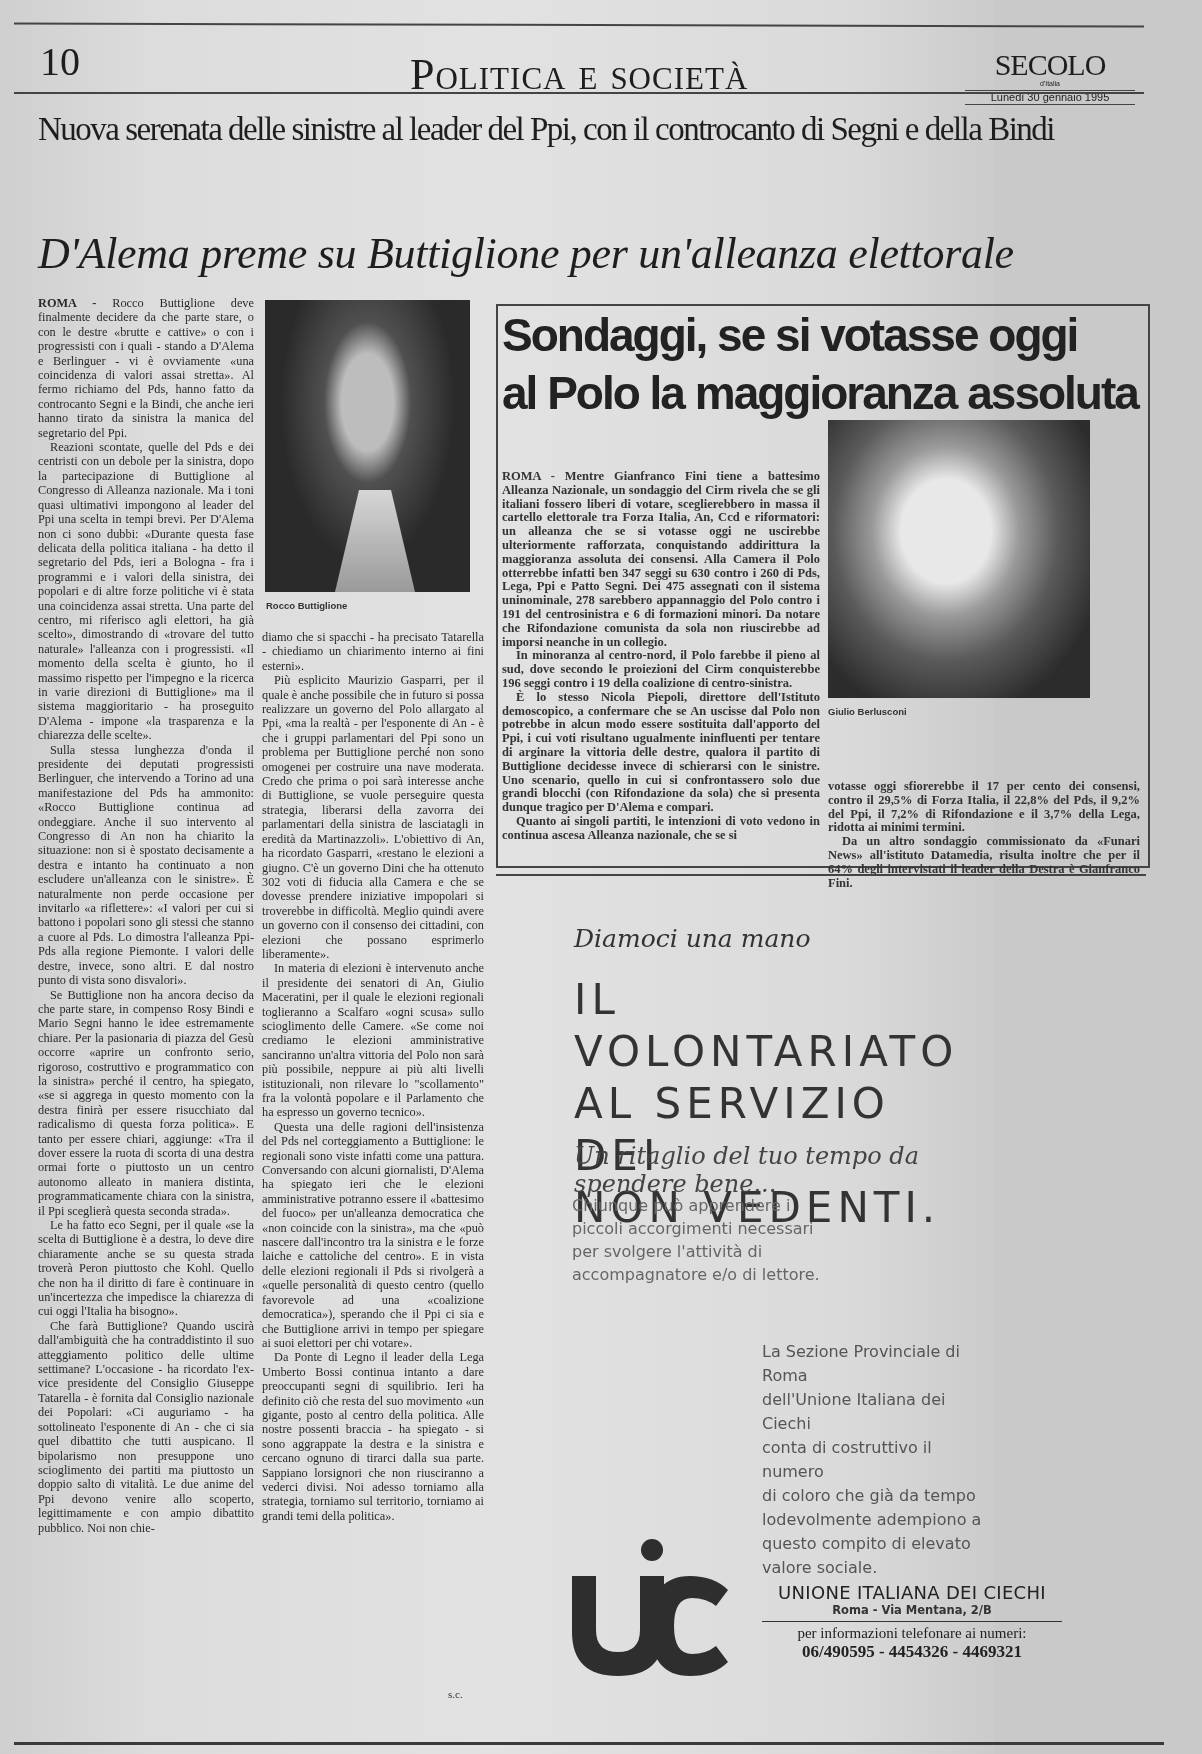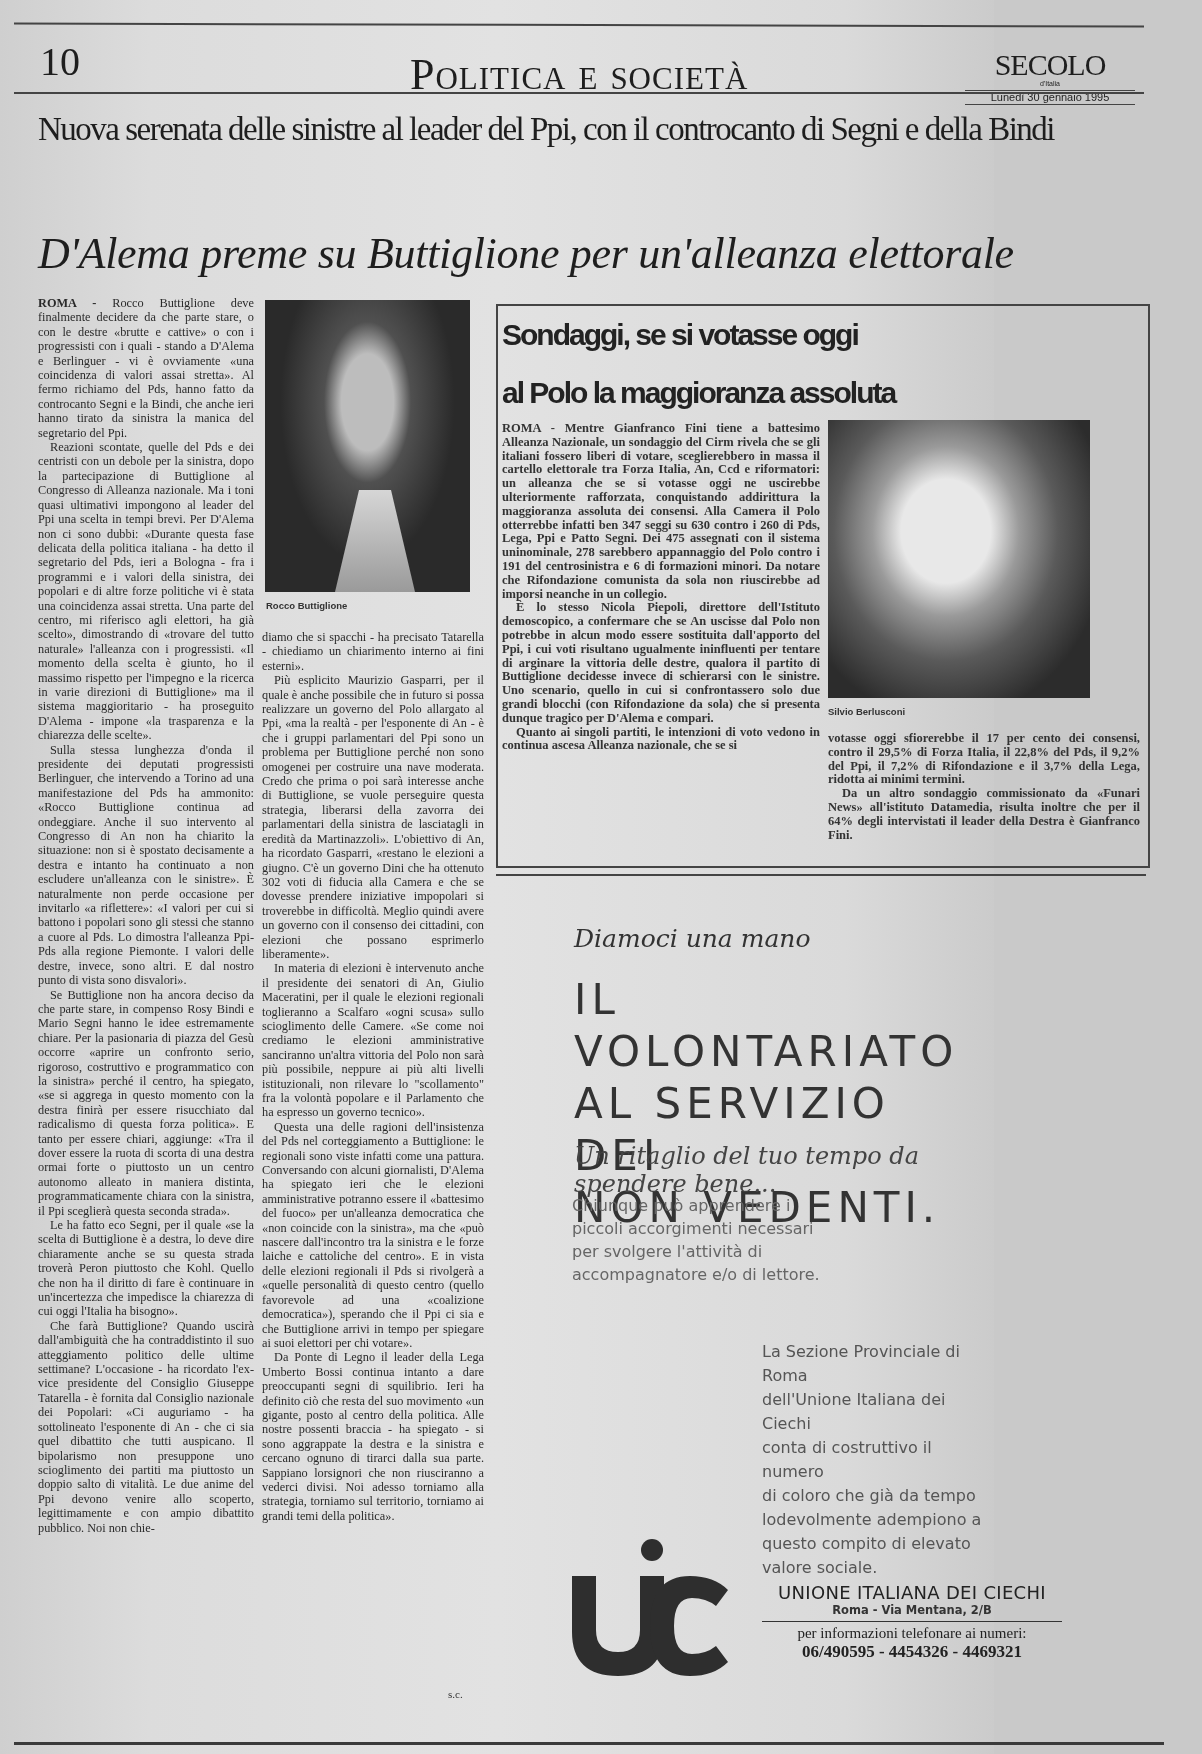--- a/index.html
+++ b/index.html
@@ -36,22 +36,22 @@
 
   .photo { position: absolute; background: #2f2f2f; overflow: hidden; }
   .photo-rocco { left: 265px; top: 300px; width: 205px; height: 292px; background: radial-gradient(ellipse at 50% 35%, #bdbdbd 0 18%, #505050 30%, #2a2a2a 60%); }
   .photo-rocco::after { content: ""; position: absolute; left: 70px; top: 190px; width: 80px; height: 102px; background: linear-gradient(180deg, #d6d6d6, #9a9a9a); clip-path: polygon(30% 0, 70% 0, 100% 100%, 0 100%); }
   .photo-silvio { left: 828px; top: 420px; width: 262px; height: 278px; background: radial-gradient(ellipse at 45% 40%, #e8e8e8 0 22%, #9a9a9a 36%, #5a5a5a 55%, #2c2c2c 80%); }
   .caption { position: absolute; font-family: "Liberation Sans", sans-serif; font-weight: bold; font-size: 9.5px; color: #333; }
   .caption-rocco { left: 266px; top: 600px; }
   .caption-silvio { left: 828px; top: 706px; }
 
   .box { position: absolute; left: 496px; top: 304px; width: 650px; height: 560px; border: 2px solid #444; }
-  .box-headline { position: absolute; left: 502px; top: 306px; width: 640px; font-family: "Liberation Sans", sans-serif; font-weight: bold; font-size: 30px; line-height: 58px; letter-spacing: -2px; color: #222; }
-  .box-body { position: absolute; font-size: 12.5px; line-height: 13.8px; font-weight: bold; text-align: justify; color: #333; }
+  .box-headline { position: absolute; left: 502px; top: 306px; width: 640px; font-family: "Liberation Sans", sans-serif; font-weight: bold; font-size: 46px; line-height: 58px; letter-spacing: -2px; color: #222; }
+  .box-body { position: absolute; font-size: 12.5px; line-height: 13.8px; font-weight: bold; text-align: justify; color: #333; margin-top: 48px; }
   .box-body p { margin: 0; text-indent: 14px; }
   .box-body p:first-child { text-indent: 0; }
   .box-col1 { left: 502px; top: 422px; width: 318px; }
   .box-col2 { left: 828px; top: 732px; width: 312px; }
 
   .ad { position: absolute; left: 496px; top: 874px; width: 650px; height: 860px; border-top: 2px solid #444; }
   .ad-kicker { position: absolute; left: 574px; top: 924px; font-style: italic; font-family: "DejaVu Serif", serif; font-size: 25px; color: #333; }
   .ad-title { position: absolute; left: 574px; top: 974px; font-family: "DejaVu Sans", sans-serif; font-size: 42px; line-height: 52px; letter-spacing: 5px; color: #333; }
   .ad-tagline { position: absolute; left: 574px; top: 1142px; font-style: italic; font-family: "DejaVu Serif", serif; font-size: 24px; color: #444; }
   .ad-para1 { position: absolute; left: 572px; top: 1194px; font-family: "DejaVu Sans", sans-serif; font-size: 16px; line-height: 23px; color: #666; }
@@ -103,25 +103,26 @@
   </div>
   <div class="signature">s.c.</div>
 
   <div class="box"></div>
   <div class="box-headline">
     <div>Sondaggi, se si votasse oggi</div>
     <div>al Polo la maggioranza assoluta</div>
   </div>
   <div class="box-body box-col1">
     <p><span>ROMA -</span> <span>Mentre Gianfranco Fini tiene a battesimo Alleanza Nazionale, un sondaggio del Cirm rivela che se gli italiani fossero liberi di votare, sceglierebbero in massa il cartello elettorale tra Forza Italia, An, Ccd e riformatori: un alleanza che se si votasse oggi ne uscirebbe ulteriormente rafforzata, conquistando addirittura la maggioranza assoluta dei consensi. Alla Camera il Polo otterrebbe infatti ben 347 seggi su 630 contro i 260 di Pds, Lega, Ppi e Patto Segni. Dei 475 assegnati con il sistema uninominale, 278 sarebbero appannaggio del Polo contro i 191 del centrosinistra e 6 di formazioni minori. Da notare che Rifondazione comunista da sola non riuscirebbe ad imporsi neanche in un collegio.</span></p>
+    <p>In minoranza al centro-nord, il Polo farebbe il pieno al sud, dove secondo le proiezioni del Cirm conquisterebbe 196 seggi contro i 19 della coalizione di centro-sinistra.</p>
     <p>È lo stesso Nicola Piepoli, direttore dell'Istituto demoscopico, a confermare che se An uscisse dal Polo non potrebbe in alcun modo essere sostituita dall'apporto del Ppi, i cui voti risultano ugualmente ininfluenti per tentare di arginare la vittoria delle destre, qualora il partito di Buttiglione decidesse invece di schierarsi con le sinistre. Uno scenario, quello in cui si confrontassero solo due grandi blocchi (con Rifondazione da sola) che si presenta dunque tragico per D'Alema e compari.</p>
     <p>Quanto ai singoli partiti, le intenzioni di voto vedono in continua ascesa Alleanza nazionale, che se si</p>
   </div>
   <div class="photo photo-silvio"></div>
-  <div class="caption caption-silvio">Silvio Berlusconi</div>
+  <div class="caption caption-silvio">Giulio Berlusconi</div>
   <div class="box-body box-col2">
     <p style="text-indent:0">votasse oggi sfiorerebbe il 17 per cento dei consensi, contro il 29,5% di Forza Italia, il 22,8% del Pds, il 9,2% del Ppi, il 7,2% di Rifondazione e il 3,7% della Lega, ridotta ai minimi termini.</p>
     <p>Da un altro sondaggio commissionato da «Funari News» all'istituto Datamedia, risulta inoltre che per il 64% degli intervistati il leader della Destra è Gianfranco Fini.</p>
   </div>
 
   <div class="ad"></div>
   <div class="ad-kicker">Diamoci una mano</div>
   <div class="ad-title">
     <div>IL VOLONTARIATO</div>
     <div>AL SERVIZIO DEI</div>

